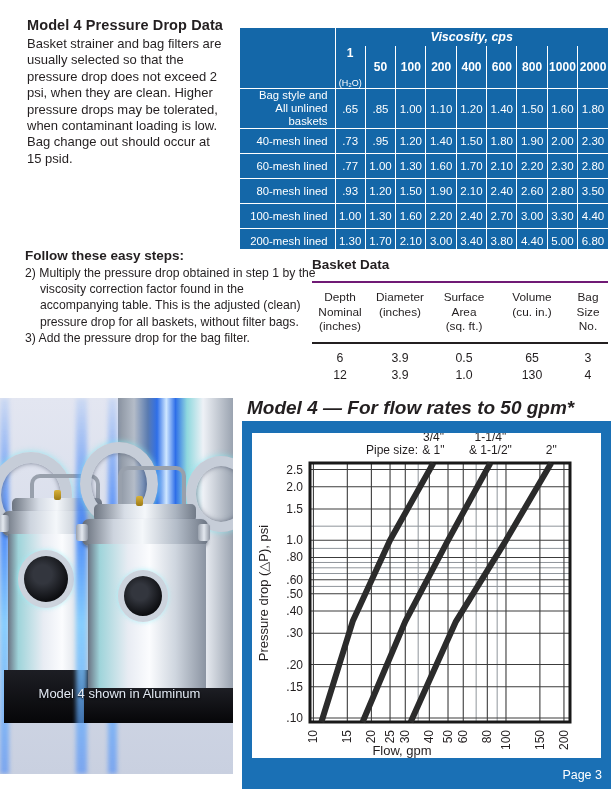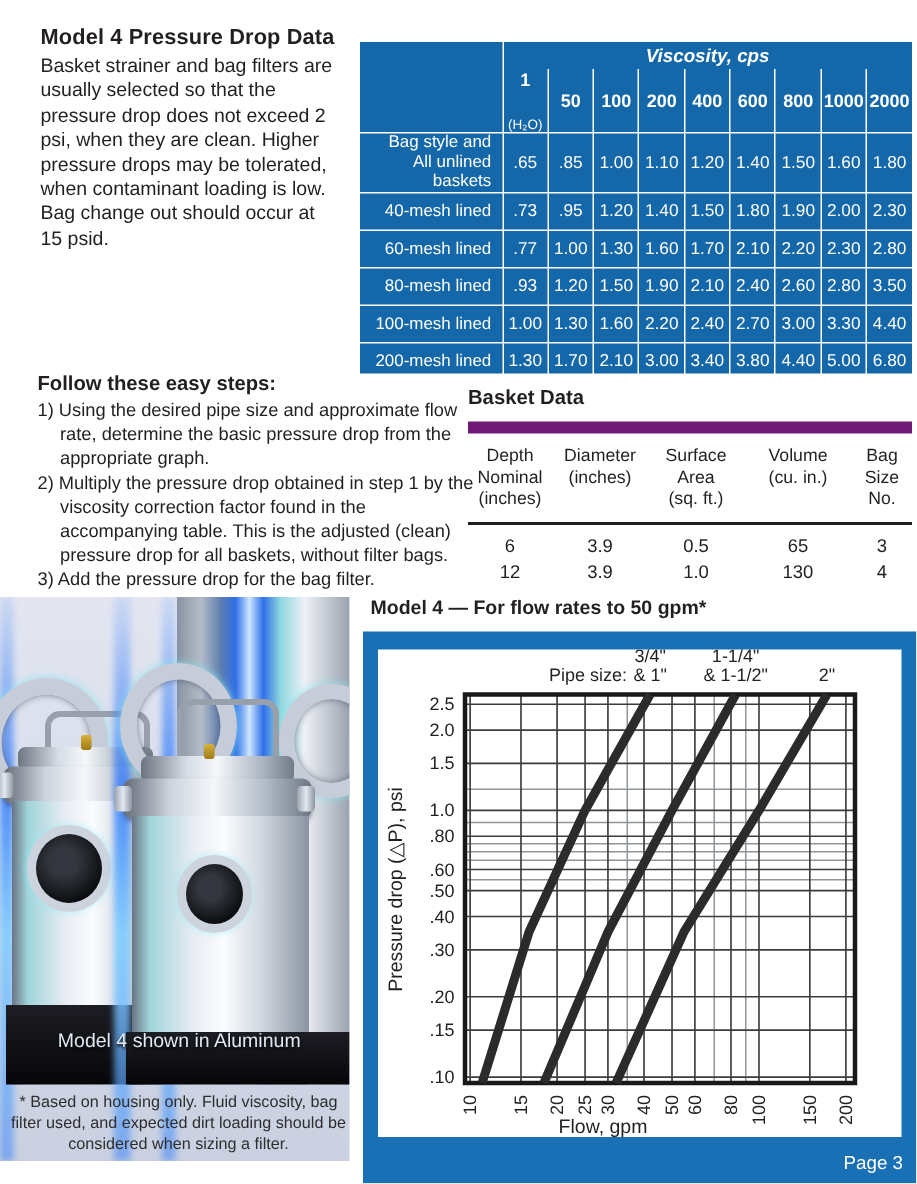--- a/index.html
+++ b/index.html
@@ -29,21 +29,21 @@
   .visc .v-col{border-top:0;font-weight:bold;font-size:12px;text-align:center;height:40px;}
   .visc .v-sub{font-size:9px;font-weight:normal;line-height:9px;margin-top:19px;}
   .visc .v-label{font-size:11.3px;text-align:right;padding-right:7px;white-space:pre-line;line-height:13px;}
   .visc .v-val{font-size:11.5px;text-align:center;}
   .visc tbody tr{height:25px;}
   .visc tbody tr:first-child{height:36px;}
 
   
   .basket{position:absolute;left:312px;top:257px;width:296px;}
   .basket h2{font-size:13.5px;font-weight:bold;margin:0 0 9px 0;}
-  table.bk{width:100%;border-collapse:collapse;border-top:8px solid #701a75;}
+  table.bk{width:100%;border-collapse:collapse;border-top:2px solid #701a75;}
   .bk th{border-bottom:2px solid #231f20;font-weight:normal;font-size:11.8px;line-height:14.5px;
          padding:7px 0 8px 0;white-space:pre-line;text-align:center;vertical-align:top;}
   .bk td{font-size:12.3px;text-align:center;padding:2px 0 1px 0;}
   .bk tbody tr:first-child td{padding-top:7px;}
 
   
   .photo{position:absolute;left:0;top:398px;width:233px;height:376px;overflow:hidden;
          background:linear-gradient(180deg,#e3e6f1 0%,#d4dae8 55%,#c9d0e0 100%);}
   .photo *{position:absolute;}
   .backtube{left:118px;top:0;width:115px;height:325px;
@@ -87,21 +87,21 @@
   .base-a{left:4px;top:272px;width:112px;height:53px;}
   .base-b{left:84px;top:290px;width:149px;height:35px;}
   .photo-caption{left:14px;right:8px;top:288px;color:#e2e9f3;font-size:13px;text-align:center;
                  text-shadow:0 1px 2px #000;position:absolute;}
 
   
   .footnote{position:absolute;left:5px;top:729px;width:228px;font-size:10.8px;line-height:13.8px;
             text-align:center;color:#2e2e2e;margin:0;}
 
   
-  .chart-title{position:absolute;left:247px;top:397px;font-size:13px;font-weight:bold;margin:0;}
+  .chart-title{position:absolute;left:247px;top:397px;font-size:19px;font-weight:bold;margin:0;font-style:italic;}
   .chart-panel{position:absolute;left:242px;top:421px;width:369px;height:368px;background:#1a70b5;}
   .chart-inner{position:absolute;left:10px;top:12px;width:349px;height:325px;background:#fff;}
   .page-num{position:absolute;right:9px;bottom:7px;color:#fff;font-size:12.5px;}
 </style>
 </head>
 <body>
 
 <div class="page">
 
   <section class="intro">
@@ -233,21 +233,20 @@
             <td class="v-val">5.00</td>
             <td class="v-val">6.80</td>
           </tr>
         </tbody>
       </table>
   </div>
 
   <section class="steps">
     <h2>Follow these easy steps:</h2>
     <div id="steps-list">
-        <div class="step">1) Using the desired pipe size and approximate flow rate, determine the basic pressure drop from the appropriate graph.</div>
         <div class="step">2) Multiply the pressure drop obtained in step 1 by the viscosity correction factor found in the accompanying table. This is the adjusted (clean) pressure drop for all baskets, without filter bags.</div>
         <div class="step">3) Add the pressure drop for the bag filter.</div>
       </div>
   </section>
 
   <section class="basket">
     <h2>Basket Data</h2>
     <table class="bk" id="basket-table">
         <thead>
           <tr>
@@ -307,21 +306,20 @@
     <div class="knob knob-b"></div>
     <div class="flange flange-b"></div>
     <div class="clamp clamp-b1"></div>
     <div class="clamp clamp-b2"></div>
     <div class="body-cyl body-b"></div>
     <div class="port port-b"></div>
     <div class="base base-b"></div>
     <figcaption class="photo-caption">Model 4 shown in Aluminum</figcaption>
   </figure>
 
-  <p class="footnote">* Based on housing only. Fluid viscosity, bag filter used, and expected dirt loading should be considered when sizing a filter.</p>
 
   <h2 class="chart-title">Model 4 — For flow rates to 50 gpm*</h2>
 
   <div class="chart-panel">
     <div class="chart-inner">
       <svg id="chart-svg" width="349" height="325">
           <line x1="166.18450339573735" y1="30" x2="166.18450339573735" y2="289" stroke="#8f959b" stroke-width="1"></line>
           <line x1="224.1534699908813" y1="30" x2="224.1534699908813" y2="289" stroke="#8f959b" stroke-width="1"></line>
           <line x1="245.17128281113213" y1="30" x2="245.17128281113213" y2="289" stroke="#8f959b" stroke-width="1"></line>
           <line x1="58" y1="153.41695423714054" x2="318" y2="153.41695423714054" stroke="#8f959b" stroke-width="1"></line>

